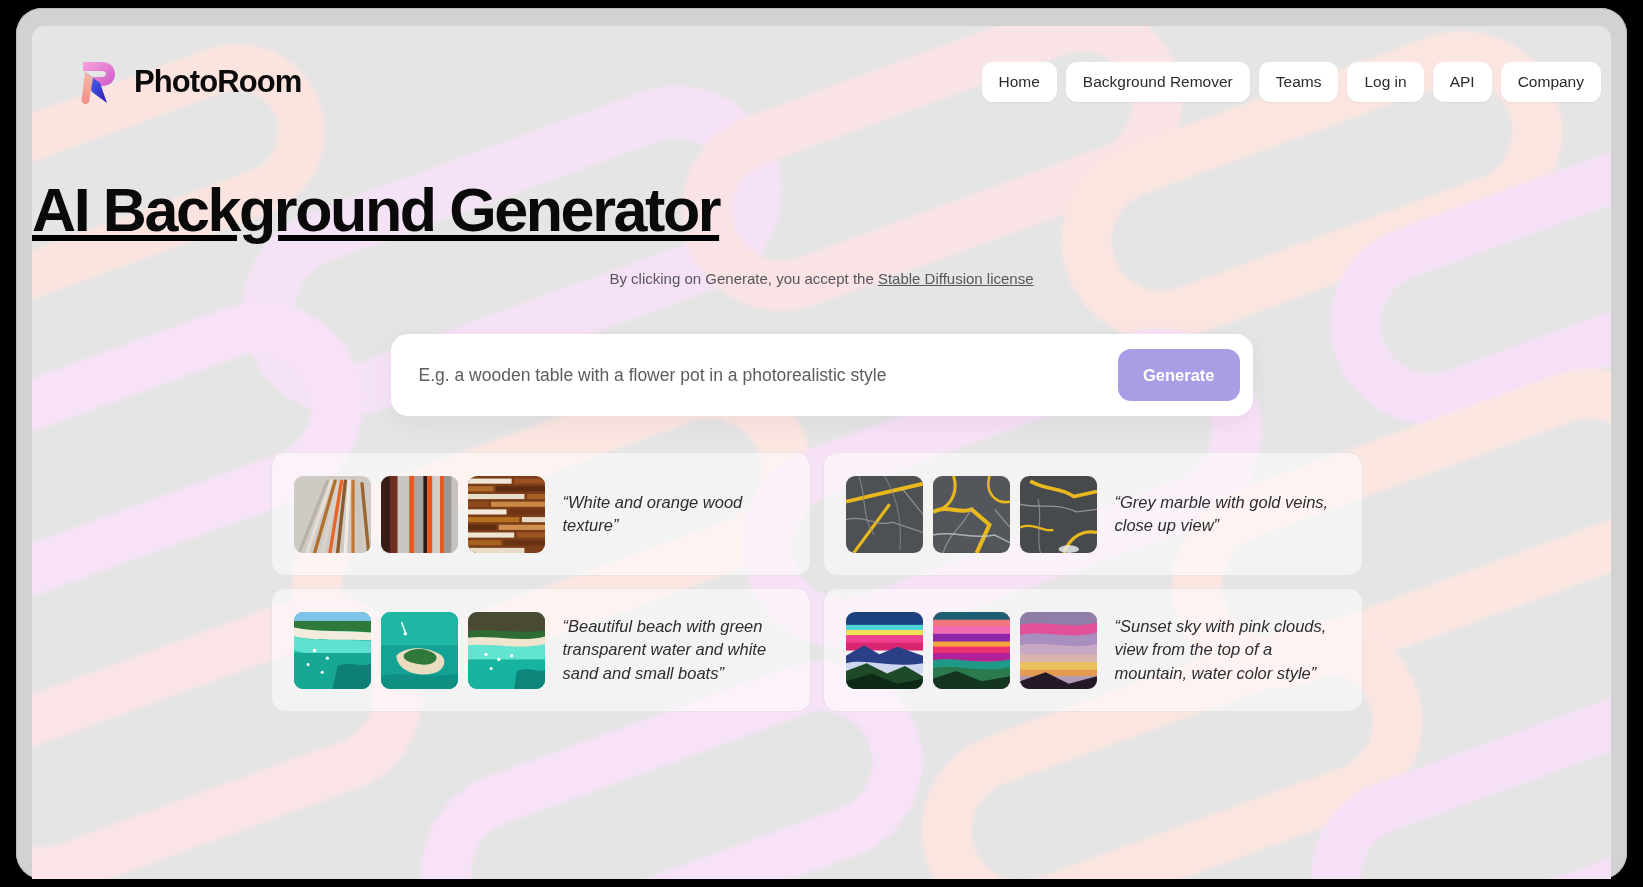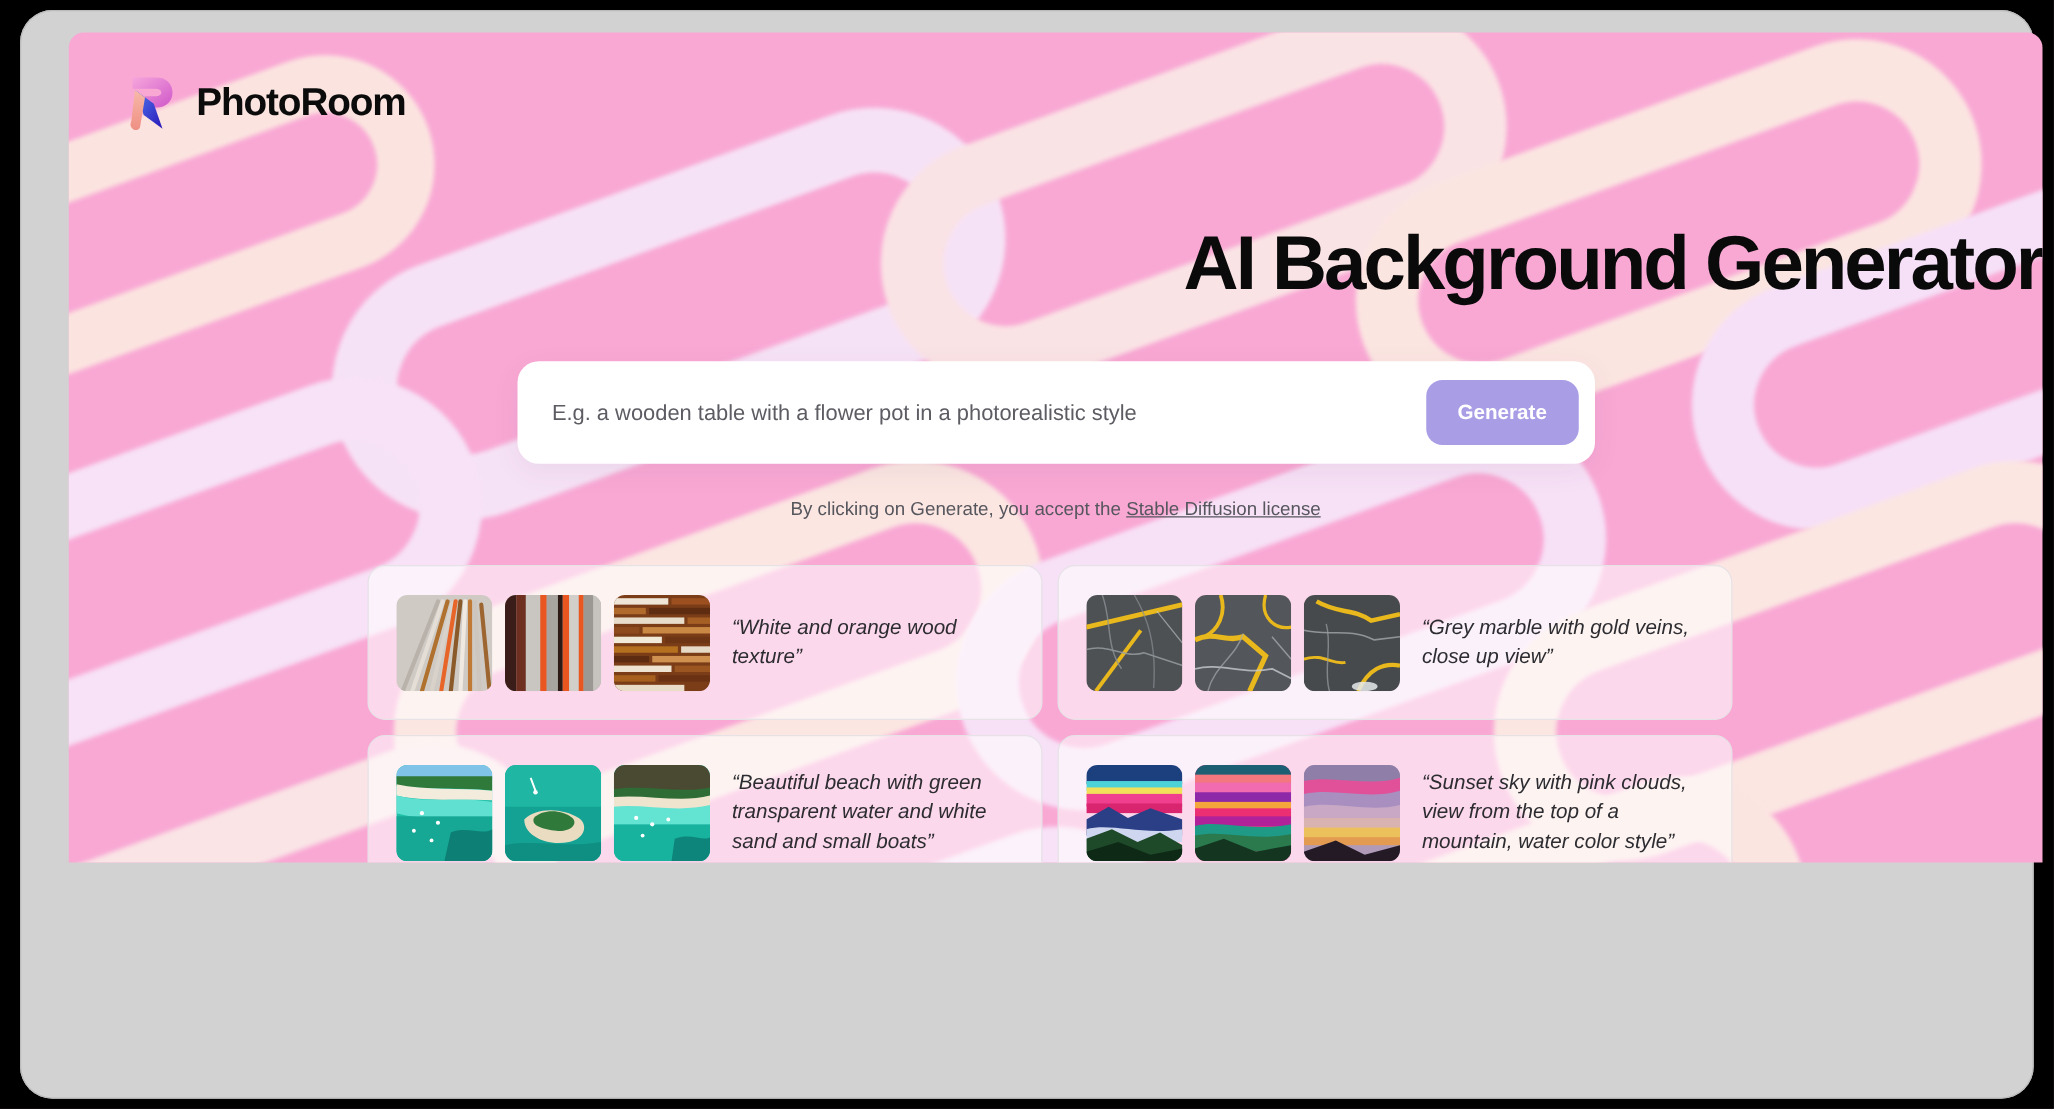--- a/index.html
+++ b/index.html
@@ -17,25 +17,24 @@
     position: absolute;
     left: 16px; top: 8px;
     width: 1611px; height: 871px;
     background: #d2d2d2;
     border-radius: 26px;
     padding: 18px 16px 0 16px;
     box-shadow: 0 0 0 1px #bcbcbc inset;
   }
   #viewport {
     position: relative;
-    width: 100%; height: 664px;
-    background: #f9a8d4;
+    width: 100%; height: 853px;
+    background: #e5e5e5;
     border-radius: 12px 12px 0 0;
     overflow: hidden;
-    margin-left: 23px;
   }
 
   
   #bg-pattern {
     position: absolute; inset: 0;
     overflow: hidden;
     pointer-events: none;
   }
   .bg-pill {
     position: absolute;
@@ -73,21 +72,21 @@
     padding: 11px 17px;
     font-family: "Liberation Sans", sans-serif;
     font-size: 15.5px;
     color: #2b2b2f;
     white-space: nowrap;
     cursor: pointer;
     box-shadow: 0 1px 2px rgba(40,20,40,0.06);
   }
 
   
-  #hero { position: relative; z-index: 4; text-align: right; padding-top: 66px; }
+  #hero { position: relative; z-index: 4; text-align: left; padding-top: 66px; text-decoration: underline; }
 
   #page-title {
     font-size: 61px;
     font-weight: 700;
     letter-spacing: -2.4px;
     color: #0a0a0b;
     line-height: 1.05;
   }
 
   #hero-subtitle {
@@ -224,33 +223,41 @@
               <stop offset="100%" stop-color="#ef8f84"></stop>
             </linearGradient>
           </defs>
           <path d="M7 3 H26 C34 3 39 8 39 15 C39 22 34 27 26 27 H17 V18 H25 C28 18 30 17 30 15 C30 13 28 12 25 12 H7 Z" fill="url(#gPink)"></path>
           <path d="M9 13 L24 24 L31 44 L16 33 Z" fill="url(#gBlue)"></path>
           <path d="M9 13 L17 19 L13 43 C12 45 9 46 7 44 C5 42 5 40 6 38 Z" fill="url(#gCoral)"></path>
         </svg>
         <span id="brand-name">PhotoRoom</span>
       </div>
 
+      <nav id="main-nav">
+        <button class="nav-item">Home</button>
+        <button class="nav-item">Background Remover</button>
+        <button class="nav-item">Teams</button>
+        <button class="nav-item">Log in</button>
+        <button class="nav-item">API</button>
+        <button class="nav-item">Company</button>
+      </nav>
     </header>
 
     <section id="hero">
       <h1 id="page-title">AI Background Generator</h1>
     </section>
 
+    <div id="license-note">
+      <span>By clicking on Generate, you accept the </span><span id="license-link">Stable Diffusion license</span>
+    </div>
+
     <div id="prompt-bar">
       <input id="prompt-input" type="text" placeholder="E.g. a wooden table with a flower pot in a photorealistic style" style="">
       <button id="generate-button" style="background: rgb(169, 157, 230);">Generate</button>
-    </div>
-
-    <div id="license-note">
-      <span>By clicking on Generate, you accept the </span><span id="license-link">Stable Diffusion license</span>
     </div>
 
     <section id="examples-grid">
 
       <div class="example-card">
         <div class="thumb-strip">
           <div class="thumb">
             <svg viewBox="0 0 60 60" preserveAspectRatio="none">
               <rect width="60" height="60" fill="#cfcac4"></rect>
               <g stroke-width="2.6" stroke-linecap="round">

